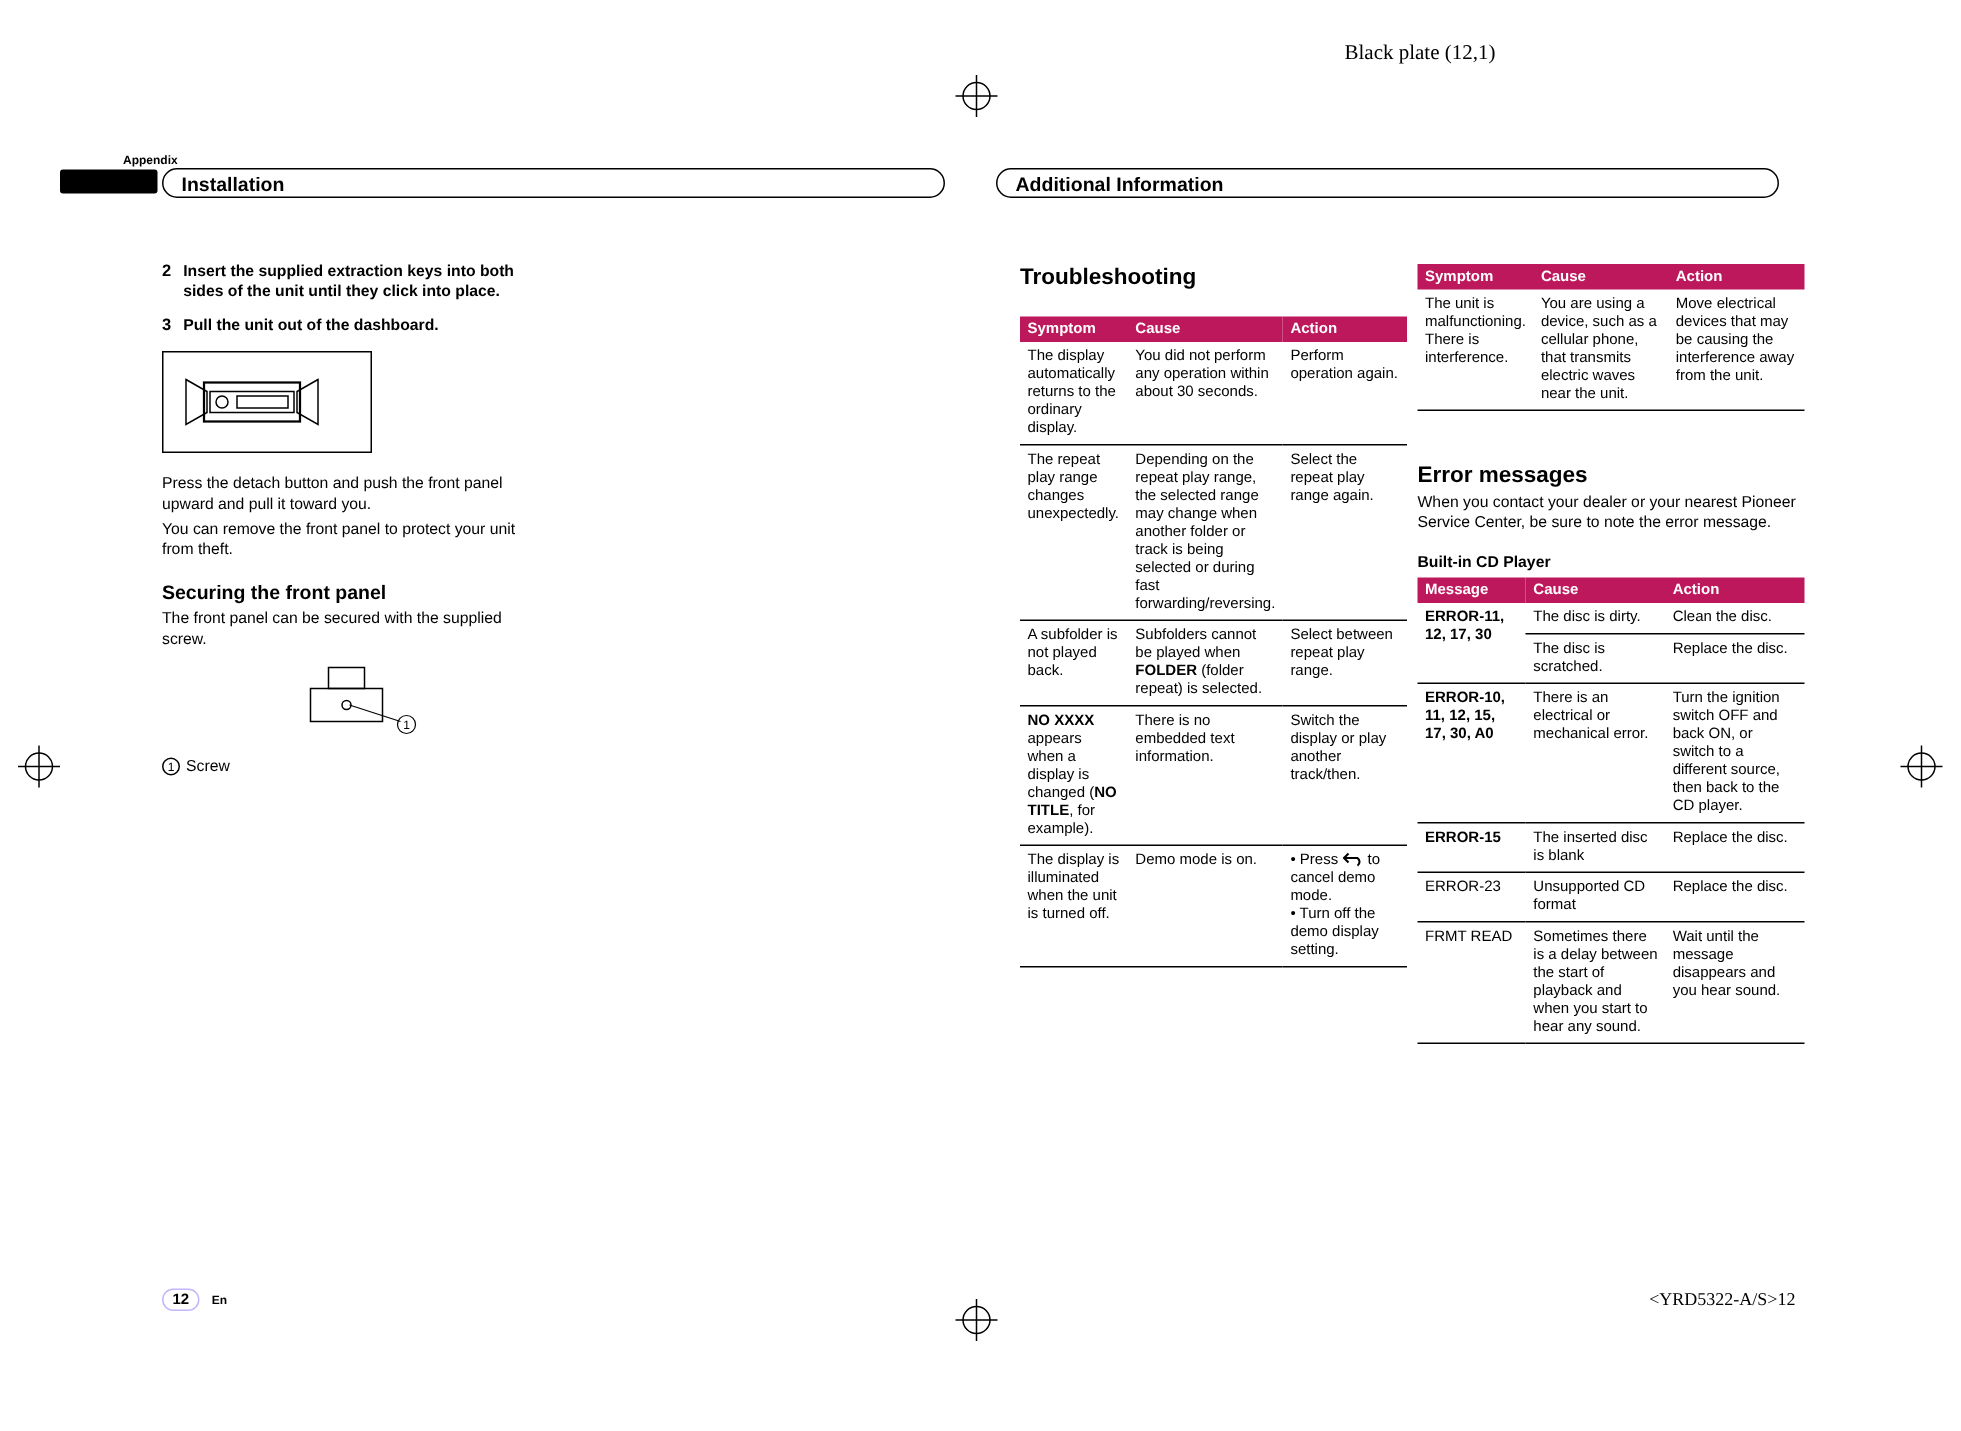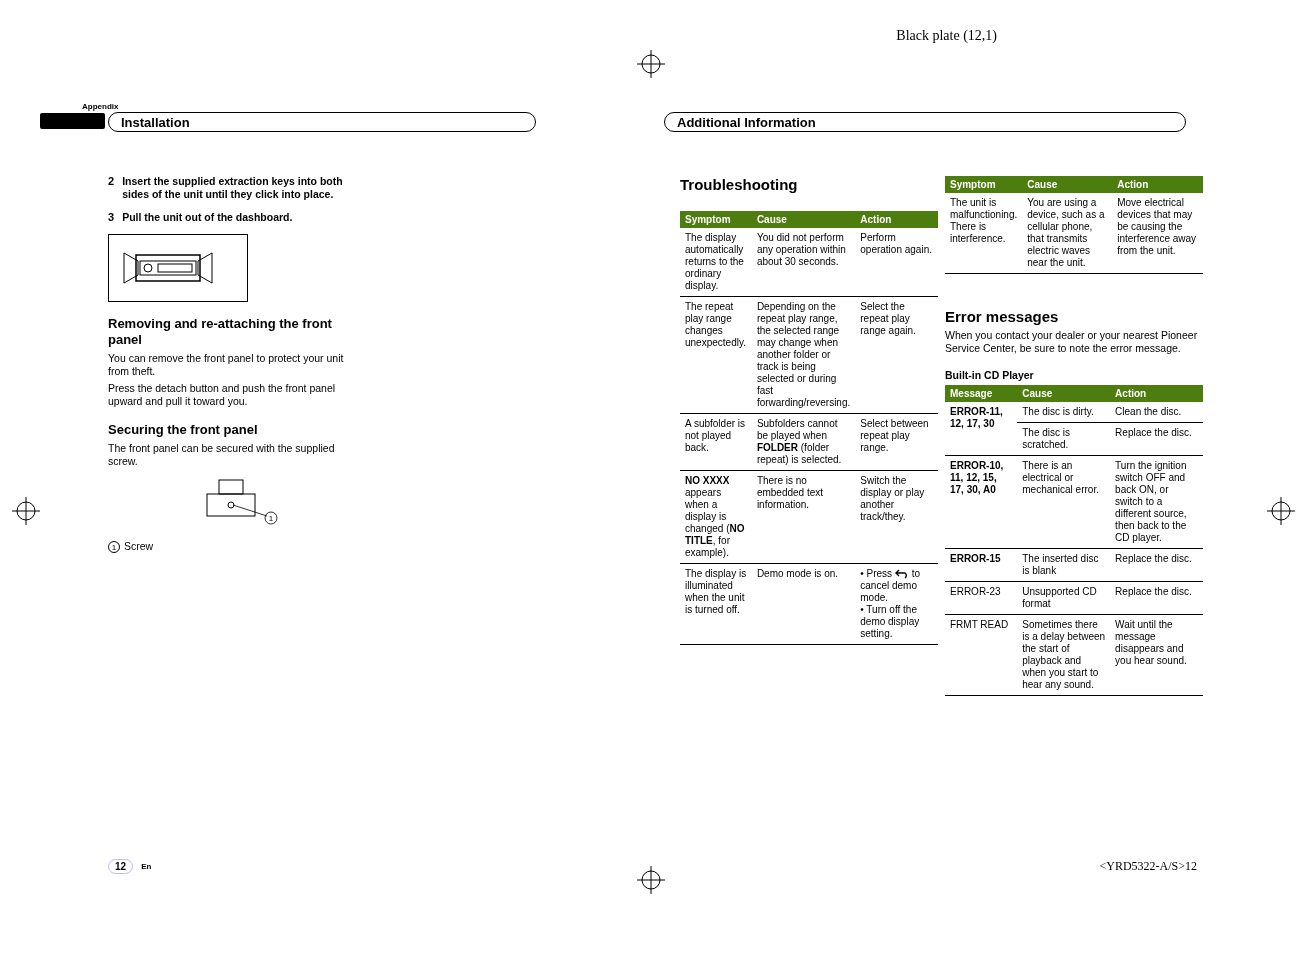--- a/index.html
+++ b/index.html
@@ -67,21 +67,21 @@
     position: absolute;
     height: 20px;
     border: 1px solid #000;
     border-radius: 10px;
     display: flex;
     align-items: center;
     padding-left: 12px;
     font-size: 13px;
     font-weight: bold;
   }
-  .section-header.installation { top: 112px; left: 108px; width: 428px; }
+  .section-header.installation { top: 112px; left: 108px; width: 522px; }
   .section-header.additional { top: 112px; left: 664px; width: 522px; text-align: center; }
   .left-col {
     position: absolute;
     top: 175px;
     left: 108px;
     width: 258px;
   }
   .step-item { margin-bottom: 10px; display:flex; }
   .step-num { font-weight:bold; margin-right:8px; }
   .step-text { font-weight:bold; font-size:10.5px; line-height:1.25; }
@@ -98,21 +98,21 @@
   .body-text { font-size:10.5px; line-height:1.25; margin-bottom:4px;}
   .italic { font-style: italic; }
   .screw-illus { width:120px;height:60px;display:flex;align-items:center;justify-content:center;margin:6px auto;}
   .callout { font-size:10.5px; margin-top:4px;}
   .callout .circ { display:inline-block; width:12px;height:12px;border:0.6px solid #000;border-radius:50%;text-align:center;line-height:12px;font-size:8px;margin-right:4px;}
 
   .mid-col { position:absolute; top:176px; left:680px; width:258px; }
   .right-col { position:absolute; top:176px; left:945px; width:258px; }
   .trouble-heading { font-weight:bold; font-size:15px; margin-bottom:18px; }
   table.tbl { width:100%; border-collapse:collapse; font-size:10px;}
-  table.tbl thead tr { background:#4d7c0f; color:#fff; }
+  table.tbl thead tr { background:#be185d; color:#fff; }
   table.tbl thead th { text-align:left; font-weight:bold; padding:3px 5px; font-size:10px;}
   table.tbl td { padding:4px 5px; vertical-align:top; border-bottom:0.5px solid #000; line-height:1.2;}
   table.tbl td.nb { border-bottom:none;}
   .err-heading { font-weight:bold; font-size:15px; margin-top:34px; margin-bottom:4px;}
   .err-sub { font-size:10.5px; line-height:1.25; margin-bottom:14px;}
   .player-label { font-weight:bold; font-size:10.5px; margin-bottom:4px;}
   .col1 { width:28%; }
   .col2 { width:36%; }
   .col3 { width:36%; }
   .msg1 { width:28%; font-weight:bold; }
@@ -190,23 +190,22 @@
   <div class="illus-box">
     <svg width="120" height="50" viewBox="0 0 120 50">
       <rect x="18" y="12" width="64" height="26" fill="none" stroke="#000" stroke-width="1.5"></rect>
       <rect x="22" y="18" width="56" height="14" fill="none" stroke="#000" stroke-width="1"></rect>
       <circle cx="30" cy="25" r="4" fill="none" stroke="#000" stroke-width="1"></circle>
       <rect x="40" y="21" width="34" height="8" fill="none" stroke="#000" stroke-width="1"></rect>
       <path d="M6 10 L20 18 L20 32 L6 40 Z" fill="none" stroke="#000" stroke-width="1"></path>
       <path d="M94 10 L80 18 L80 32 L94 40 Z" fill="none" stroke="#000" stroke-width="1"></path>
     </svg>
   </div>
-  <div class="sub-heading">Removing and re-attaching the front panel</div>
+  <div class="body-text">Press the detach button and push the front panel upward and pull it toward you.</div>
   <div class="body-text">You can remove the front panel to protect your unit from theft.</div>
-  <div class="body-text">Press the detach button and push the front panel upward and pull it toward you.</div>
   <div class="sub-heading" style="margin-top:14px;">Securing the front panel</div>
   <div class="body-text">The front panel can be secured with the supplied screw.</div>
   <div class="screw-illus">
     <svg width="120" height="60" viewBox="0 0 120 60">
       <rect x="30" y="20" width="48" height="22" fill="none" stroke="#000" stroke-width="1"></rect>
       <rect x="42" y="6" width="24" height="14" fill="none" stroke="#000" stroke-width="1"></rect>
       <circle cx="54" cy="31" r="3" fill="none" stroke="#000" stroke-width="1"></circle>
       <line x1="56" y1="31" x2="90" y2="42" stroke="#000" stroke-width="0.8"></line>
       <circle cx="94" cy="44" r="6" fill="none" stroke="#000" stroke-width="0.8"></circle>
       <text x="94" y="47" text-anchor="middle" font-size="8">1</text>
@@ -239,21 +238,21 @@
         <td>Select the repeat play range again.</td>
       </tr>
       <tr>
         <td>A subfolder is not played back.</td>
         <td><span>Subfolders cannot be played when </span><b>FOLDER</b><span> (folder repeat) is selected.</span></td>
         <td>Select between repeat play range.</td>
       </tr>
       <tr>
         <td><b>NO XXXX</b><span> appears when a display is changed (</span><b>NO TITLE</b><span>, for example).</span></td>
         <td>There is no embedded text information.</td>
-        <td>Switch the display or play another track/they.</td>
+        <td>Switch the display or play another track/then.</td>
       </tr>
       <tr>
         <td>The display is illuminated when the unit is turned off.</td>
         <td>Demo mode is on.</td>
         <td>
           <span>• Press </span><svg style="display:inline-block;vertical-align:middle;" width="14" height="10" viewBox="0 0 14 10">
               <path d="M4 1 L1 4 L4 7 M1 4 H10 A3 3 0 0 1 10 9" fill="none" stroke="#000" stroke-width="1.4"></path>
             </svg><span> to cancel demo mode.</span><br>
           <span>• Turn off the demo display setting.</span>
         </td>

